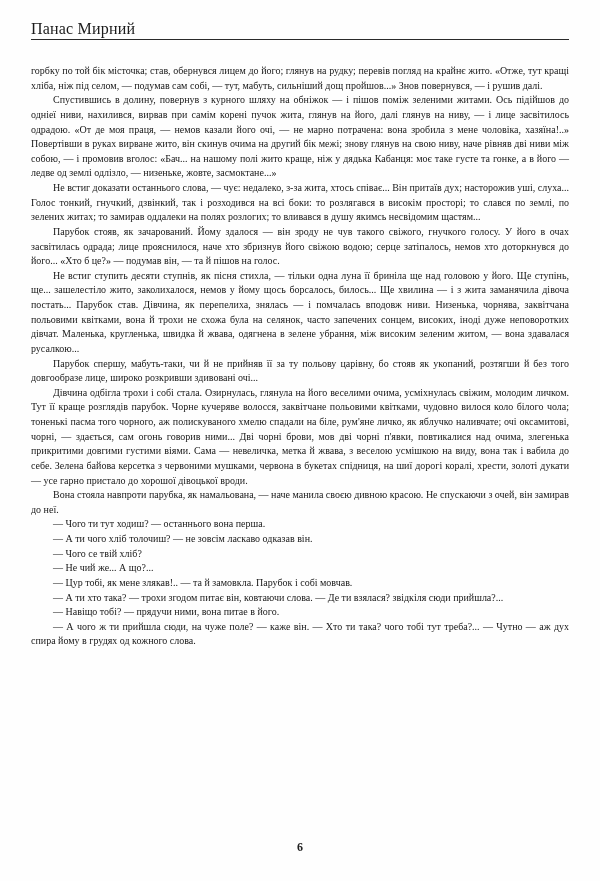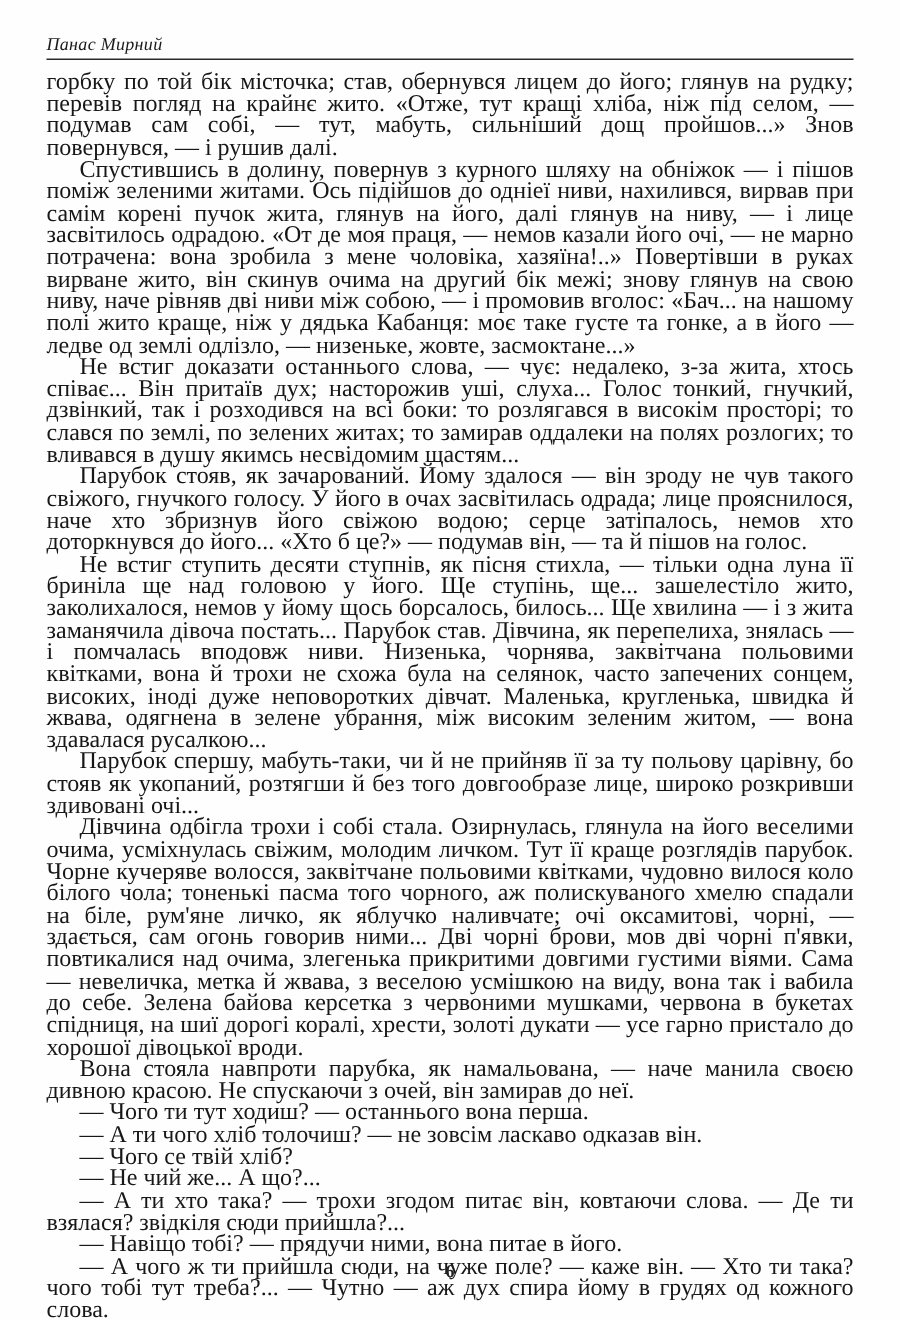--- a/index.html
+++ b/index.html
@@ -18,38 +18,37 @@
   .page {
     position: absolute;
     top: 0; left: 0;
     width: 600px;
     height: 881px;
     box-sizing: border-box;
     padding: 22px 31px 0 31px;
     background: #fefefe;
   }
   .running-head {
-    font-style: italic;
-    font-size: 12px;
+    font-size: 16px;
     letter-spacing: 0.2px;
     color: #1b1b1b;
     line-height: 14px;
     height: 15px;
     white-space: nowrap;
   }
   .head-rule {
     border: 0;
     border-top: 1.1px solid #2a2a2a;
     margin: 2px 0 0 0;
     width: 100%;
     height: 0;
   }
   .body-text {
-    margin-top: 8px;
-    font-size: 16px;
+    margin-top: 24px;
+    font-size: 10px;
     line-height: 14.62px;
     text-align: justify;
     text-justify: inter-word;
     hyphens: none;
     color: #171717;
   }
   .body-text p {
     margin: 0;
     text-indent: 22px;
     text-align: justify;
@@ -87,20 +86,21 @@
     <p>Не встиг доказати останнього слова, — чує: недалеко, з-за жита, хтось співає... Він притаїв дух; насторожив уші, слуха... Голос тонкий, гнучкий, дзвінкий, так і розходився на всі боки: то розлягався в високім просторі; то слався по землі, по зелених житах; то замирав оддалеки на полях розлогих; то вливався в душу якимсь несвідомим щастям...</p>
     <p>Парубок стояв, як зачарований. Йому здалося — він зроду не чув такого свіжого, гнучкого голосу. У його в очах засвітилась одрада; лице прояснилося, наче хто збризнув його свіжою водою; серце затіпалось, немов хто доторкнувся до його... «Хто б це?» — подумав він, — та й пішов на голос.</p>
     <p>Не встиг ступить десяти ступнів, як пісня стихла, — тільки одна луна її бриніла ще над головою у його. Ще ступінь, ще... зашелестіло жито, заколихалося, немов у йому щось борсалось, билось... Ще хвилина — і з жита заманячила дівоча постать... Парубок став. Дівчина, як перепелиха, знялась — і помчалась вподовж ниви. Низенька, чорнява, заквітчана польовими квітками, вона й трохи не схожа була на селянок, часто запечених сонцем, високих, іноді дуже неповоротких дівчат. Маленька, кругленька, швидка й жвава, одягнена в зелене убрання, між високим зеленим житом, — вона здавалася русалкою...</p>
     <p>Парубок спершу, мабуть-таки, чи й не прийняв її за ту польову царівну, бо стояв як укопаний, розтягши й без того довгообразе лице, широко розкривши здивовані очі...</p>
     <p>Дівчина одбігла трохи і собі стала. Озирнулась, глянула на його веселими очима, усміхнулась свіжим, молодим личком. Тут її краще розглядів парубок. Чорне кучеряве волосся, заквітчане польовими квітками, чудовно вилося коло білого чола; тоненькі пасма того чорного, аж полискуваного хмелю спадали на біле, рум'яне личко, як яблучко наливчате; очі оксамитові, чорні, — здається, сам огонь говорив ними... Дві чорні брови, мов дві чорні п'явки, повтикалися над очима, злегенька прикритими довгими густими віями. Сама — невеличка, метка й жвава, з веселою усмішкою на виду, вона так і вабила до себе. Зелена байова керсетка з червоними мушками, червона в букетах спідниця, на шиї дорогі коралі, хрести, золоті дукати — усе гарно пристало до хорошої дівоцької вроди.</p>
     <p>Вона стояла навпроти парубка, як намальована, — наче манила своєю дивною красою. Не спускаючи з очей, він замирав до неї.</p>
     <p class="dialogue">— Чого ти тут ходиш? — останнього вона перша.</p>
     <p class="dialogue">— А ти чого хліб толочиш? — не зовсім ласкаво одказав він.</p>
     <p class="dialogue">— Чого се твій хліб?</p>
     <p class="dialogue">— Не чий же... А що?...</p>
+    <p class="dialogue">— Цур тобі, як мене злякав!.. — та й замовкла. Парубок і собі мовчав.</p>
     <p class="dialogue">— А ти хто така? — трохи згодом питає він, ковтаючи слова. — Де ти взялася? звідкіля сюди прийшла?...</p>
     <p class="dialogue">— Навіщо тобі? — прядучи ними, вона питае в його.</p>
     <p class="dialogue">— А чого ж ти прийшла сюди, на чуже поле? — каже він. — Хто ти така? чого тобі тут треба?... — Чутно — аж дух спира йому в грудях од кожного слова.</p>
   </div>
 
   <div class="page-number">6</div>
 
 </div>
 
 </body></html>

